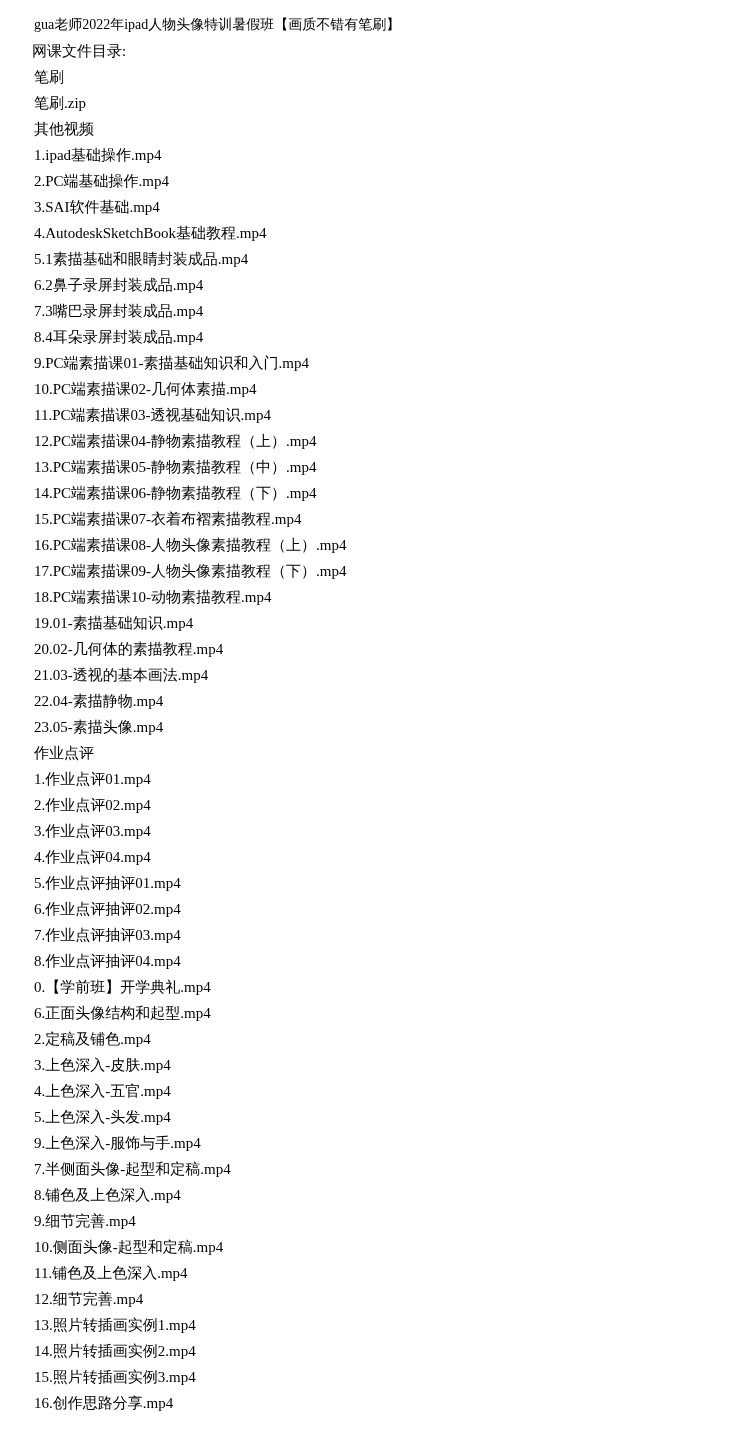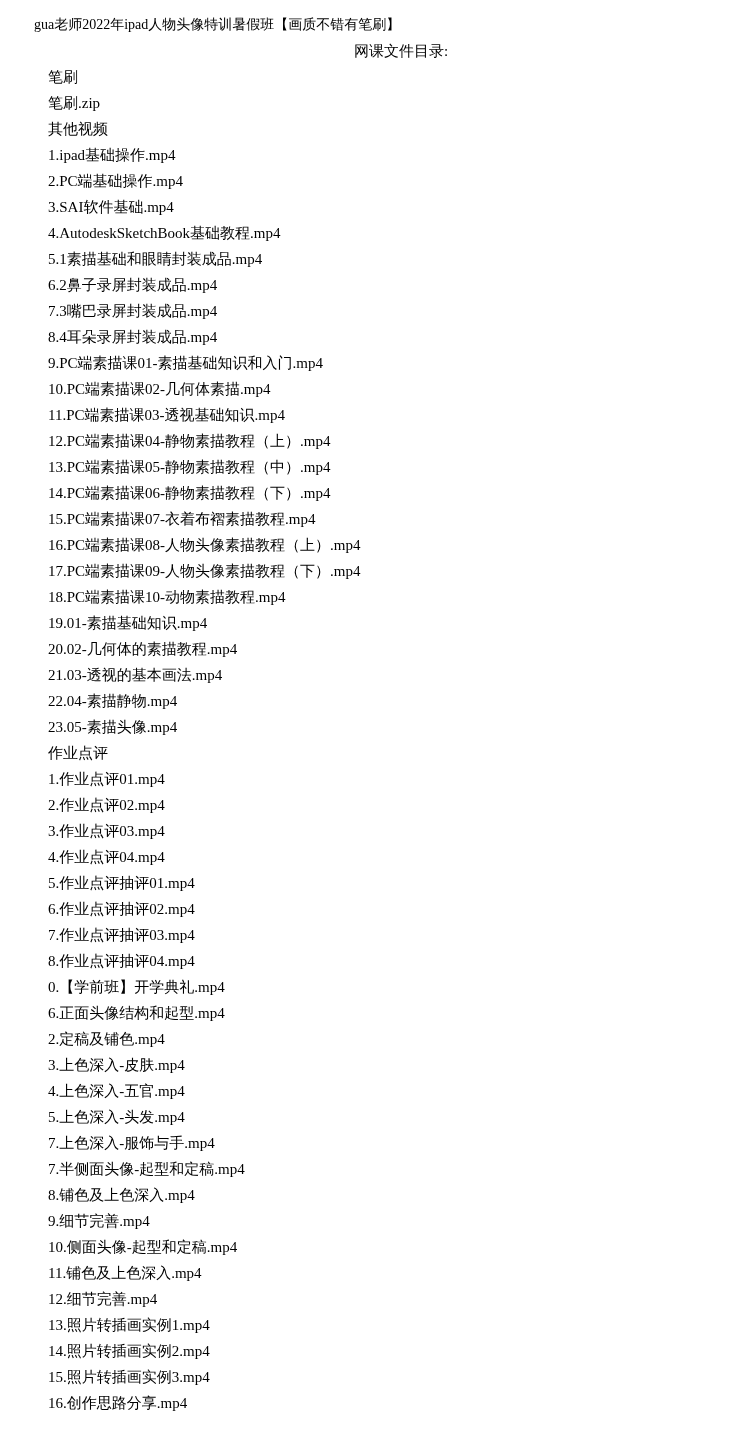--- a/index.html
+++ b/index.html
@@ -12,35 +12,34 @@
     min-height: 1440px;
     font-family: "Liberation Serif", "DejaVu Serif", serif;
     color: #000000;
   }
   #doc {
     padding: 12px 0 16px 0;
   }
   .line {
     font-size: 15px;
     line-height: 26px;
-    padding-left: 48px;
+    padding-left: 34px;
     white-space: pre-wrap;
     word-break: break-all;
   }
   .title {
     padding-left: 34px;
     font-size: 14px;
     line-height: 26px;
     font-weight: 400;
   }
   .heading {
-    padding-left: 52px;
+    padding-left: 32px;
     font-size: 15px;
     line-height: 26px;
-    text-align: center;
   }
 </style>
 </head>
 <body>
 
 <div id="doc">
   <div class="title"> gua老师2022年ipad人物头像特训暑假班【画质不错有笔刷】</div>
   <div class="heading">网课文件目录:</div>
   <div id="lines">
       <div class="line">笔刷</div>
@@ -77,21 +76,21 @@
       <div class="line">5.作业点评抽评01.mp4</div>
       <div class="line">6.作业点评抽评02.mp4</div>
       <div class="line">7.作业点评抽评03.mp4</div>
       <div class="line">8.作业点评抽评04.mp4</div>
       <div class="line">0.【学前班】开学典礼.mp4</div>
       <div class="line">6.正面头像结构和起型.mp4</div>
       <div class="line">2.定稿及铺色.mp4</div>
       <div class="line">3.上色深入-皮肤.mp4</div>
       <div class="line">4.上色深入-五官.mp4</div>
       <div class="line">5.上色深入-头发.mp4</div>
-      <div class="line">7.上色深入-服饰与手.mp4</div>
+      <div class="line">9.上色深入-服饰与手.mp4</div>
       <div class="line">7.半侧面头像-起型和定稿.mp4</div>
       <div class="line">8.铺色及上色深入.mp4</div>
       <div class="line">9.细节完善.mp4</div>
       <div class="line">10.侧面头像-起型和定稿.mp4</div>
       <div class="line">11.铺色及上色深入.mp4</div>
       <div class="line">12.细节完善.mp4</div>
       <div class="line">13.照片转插画实例1.mp4</div>
       <div class="line">14.照片转插画实例2.mp4</div>
       <div class="line">15.照片转插画实例3.mp4</div>
       <div class="line">16.创作思路分享.mp4</div>

